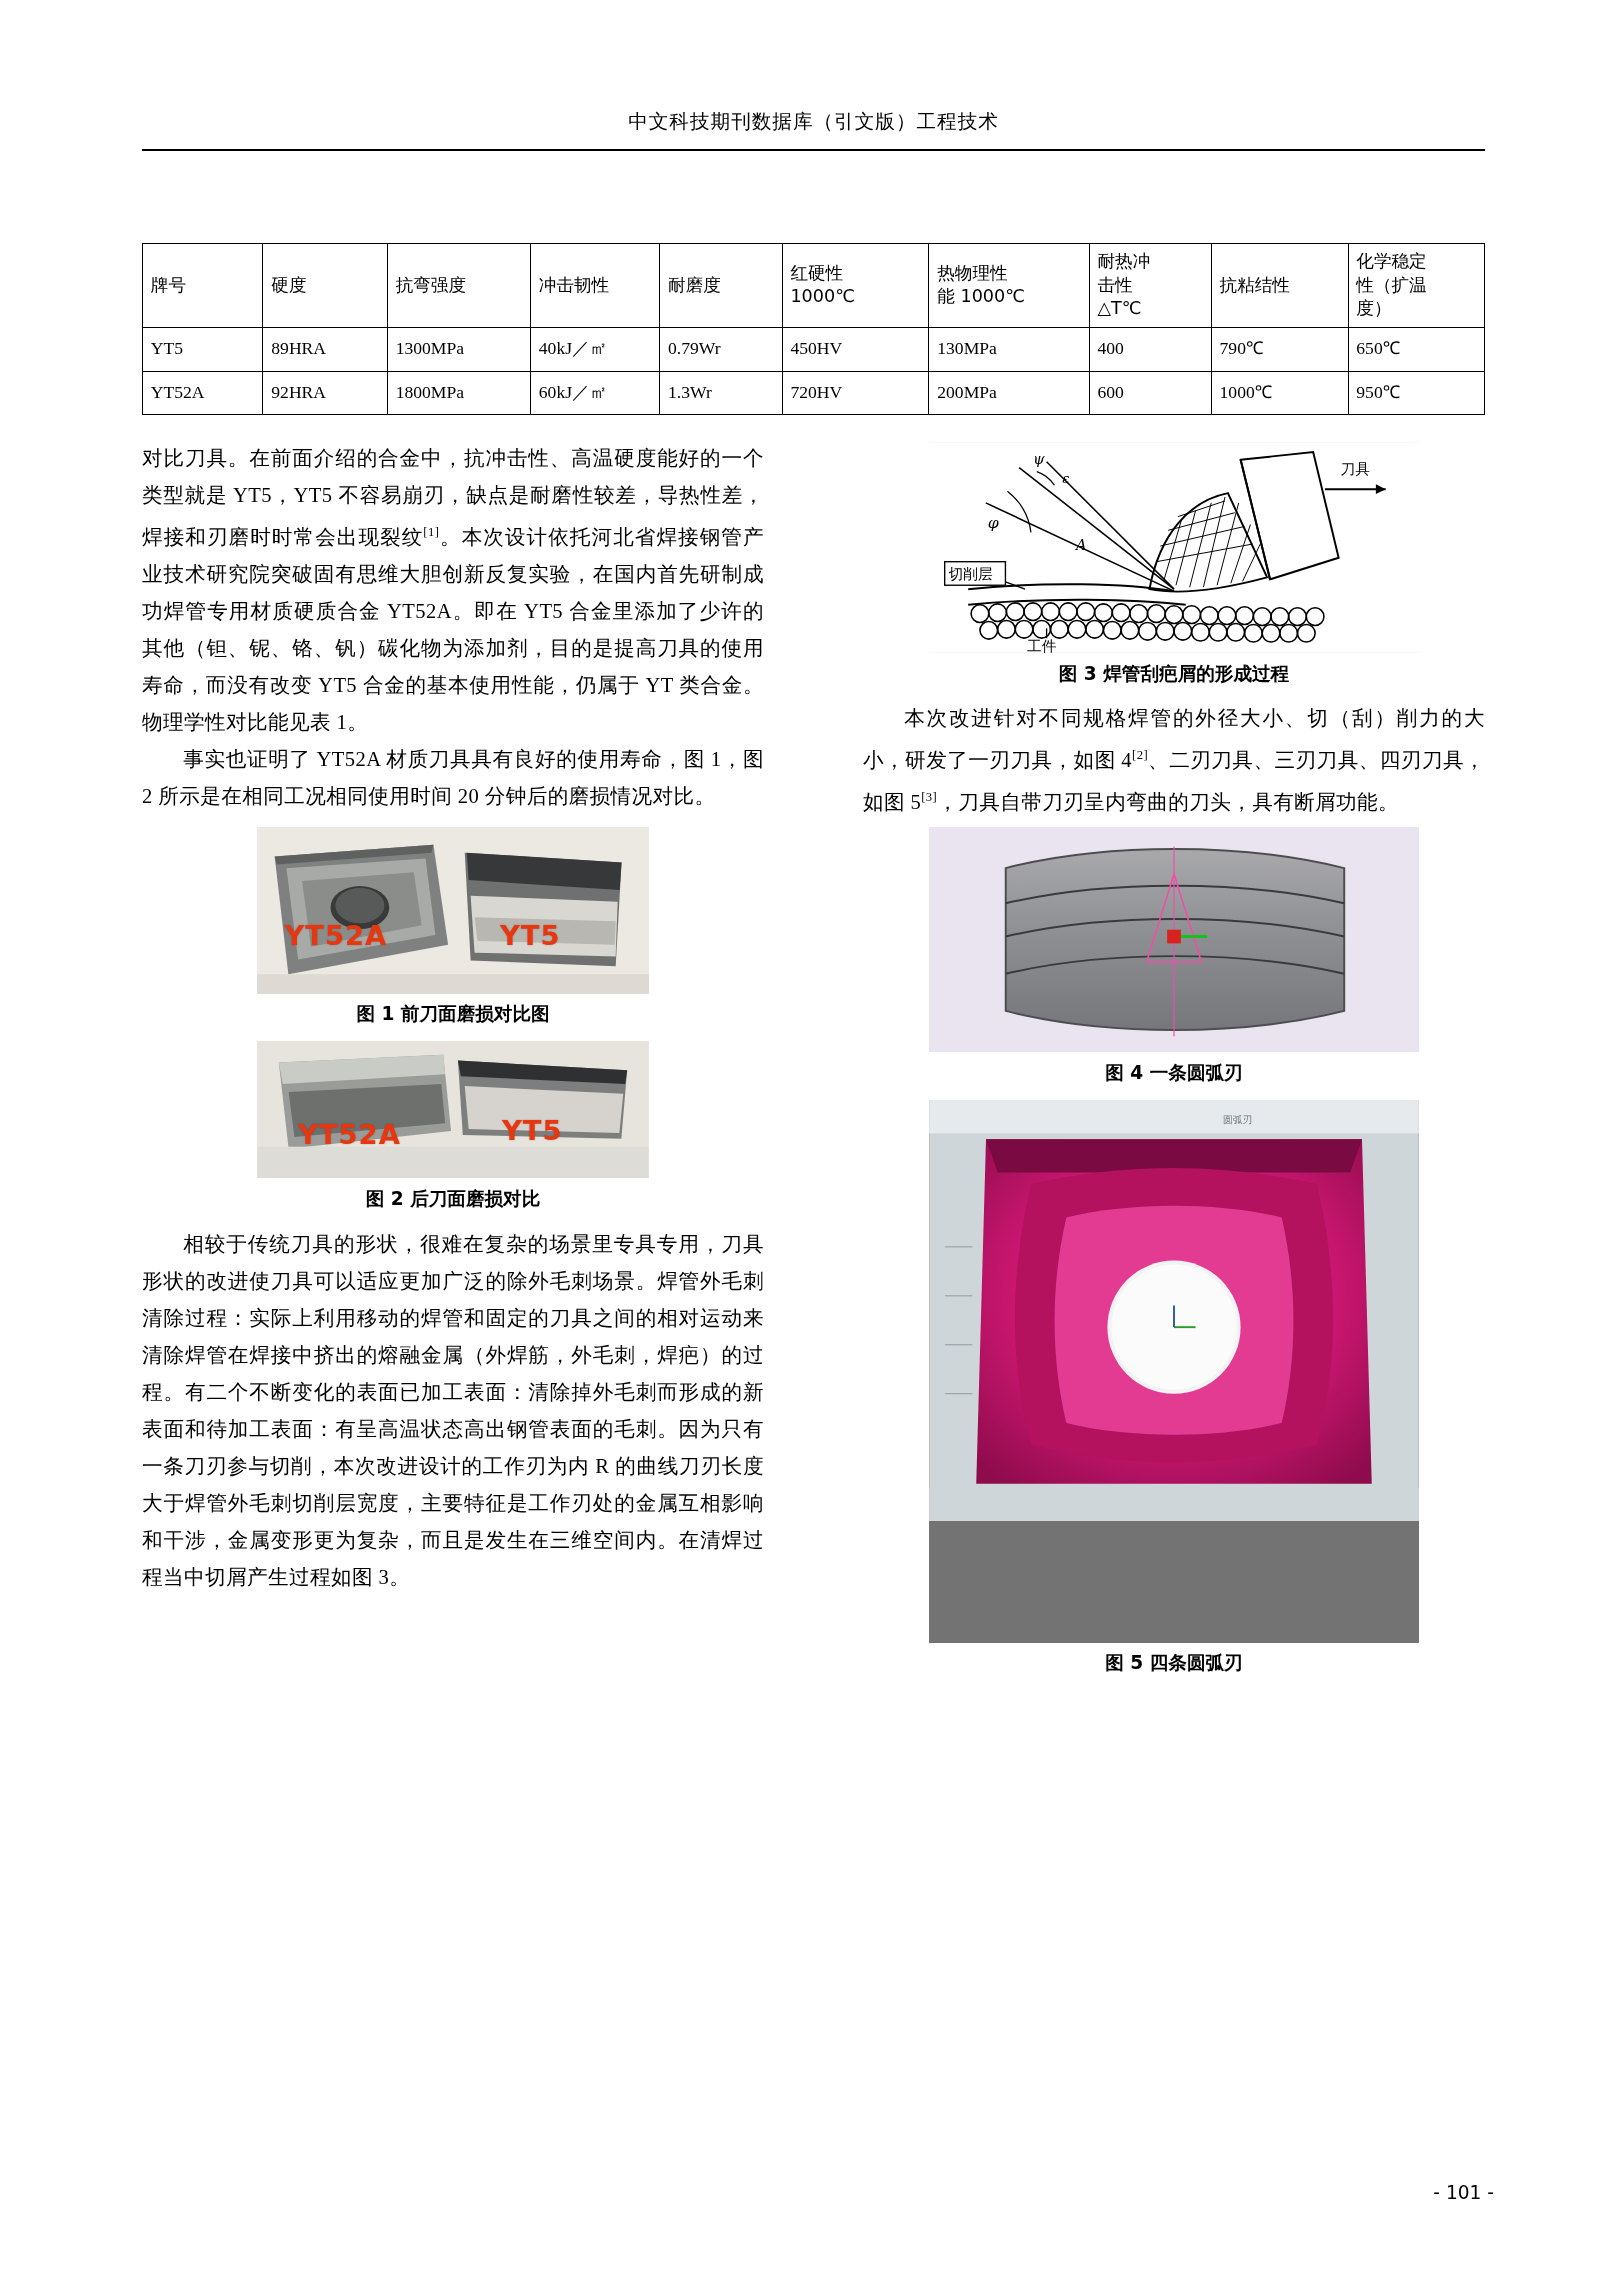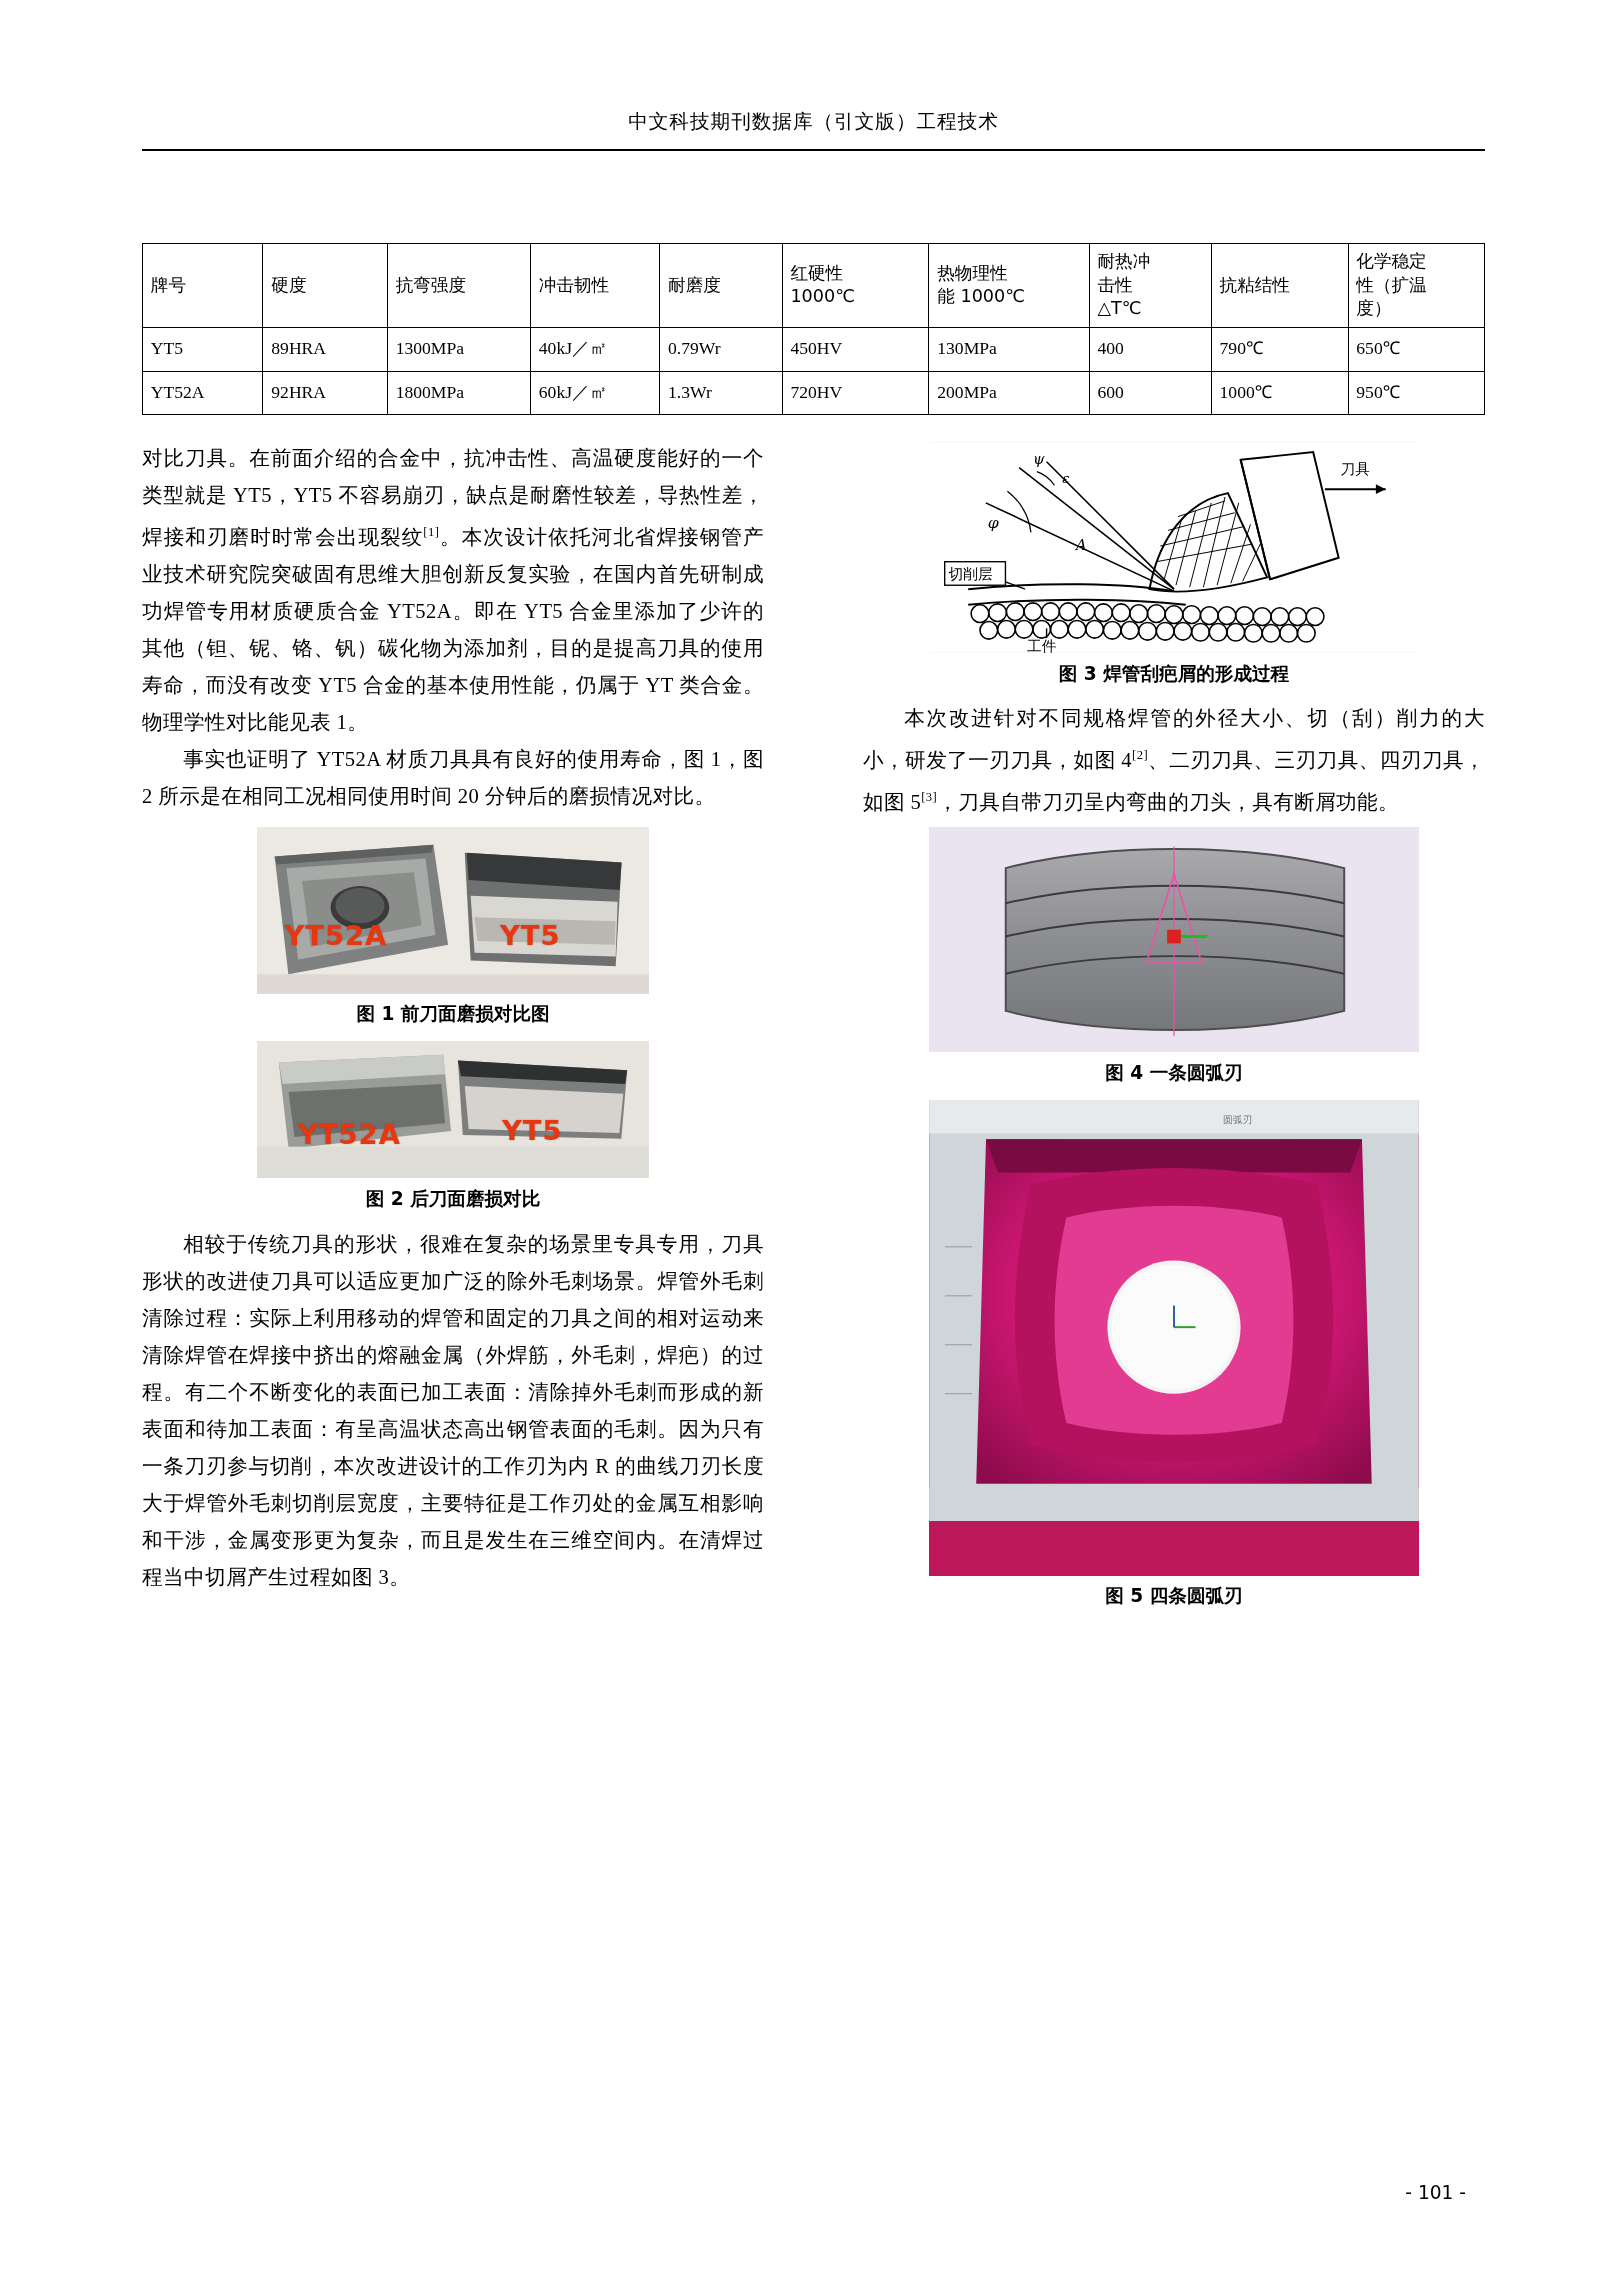--- a/index.html
+++ b/index.html
@@ -158,29 +158,29 @@
     width: 490px;
     height: 225px;
     margin: 5.9px auto 0 auto;
     background: #e8e3ee;
     position: relative;
     overflow: hidden;
   }
   
   .fig5 {
     width: 490px;
-    height: 476px;
+    height: 543px;
     margin: 4px auto 0 auto;
-    background: #be185d;
+    background: #737373;
     position: relative;
     overflow: hidden;
   }
   .pagenum {
     position: absolute;
-    right: 155px;
+    right: 127px;
     bottom: 90px;
     font-size: 18.6px;
     font-family: "DejaVu Sans", sans-serif;
   }
 </style>
 </head>
 <body>
 
 <div class="page">
 

